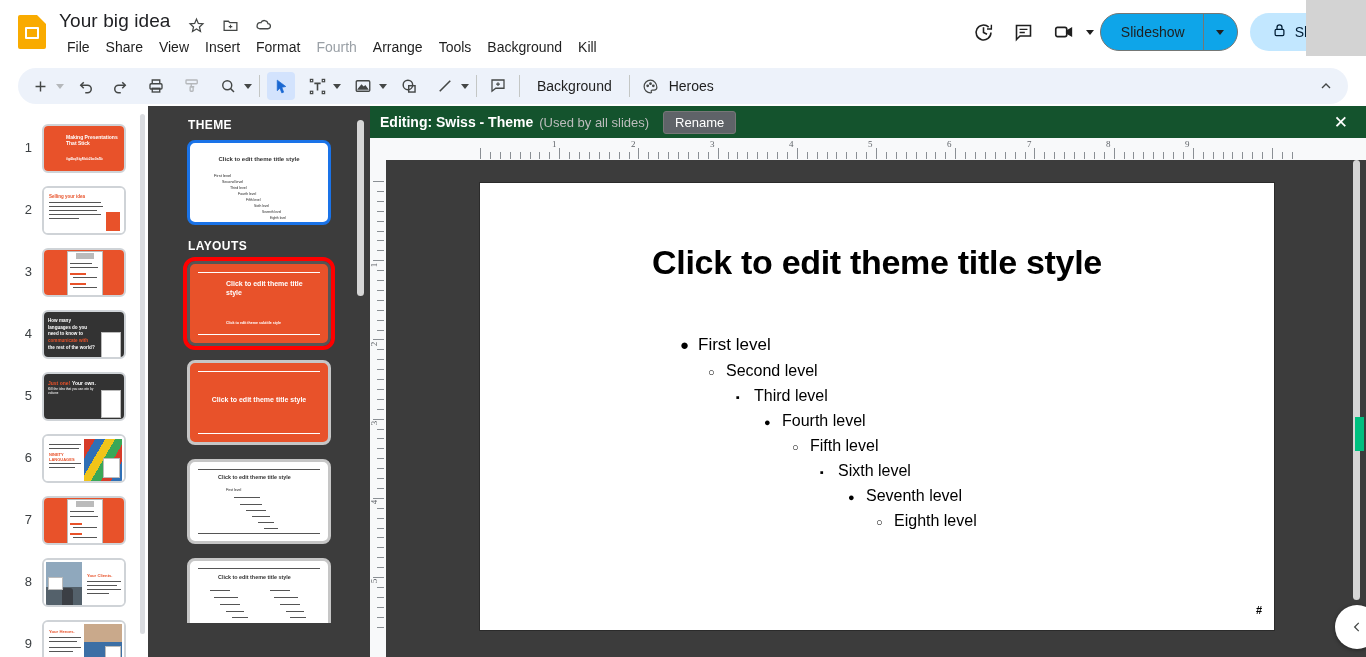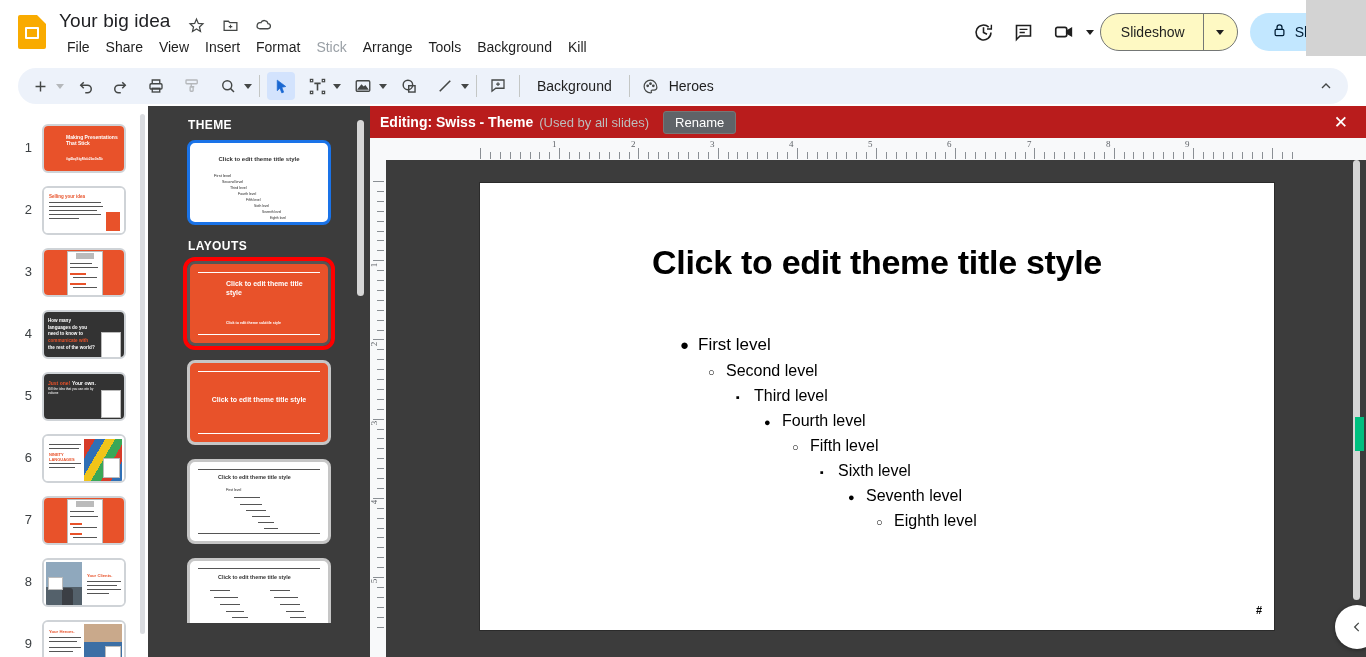--- a/index.html
+++ b/index.html
@@ -59,21 +59,21 @@
     color: #1f1f1f; cursor: pointer;
   }
   .cam-wrap { display: flex; align-items: center; gap: 2px; margin-right: 6px;}
   .caret-dn {
     width: 0; height: 0; border-left: 4px solid transparent;
     border-right: 4px solid transparent; border-top: 5px solid #1f1f1f;
   }
   .slideshow-group {
     display: flex; align-items: stretch; height: 38px;
     border: 1px solid #747775; border-radius: 20px; overflow: hidden;
-    margin-right: 12px; background: #fef9c3;
+    margin-right: 12px; background: #0ea5e9;
   }
   .slideshow-btn {
     display: flex; align-items: center; padding: 0 18px 0 20px;
     font-size: 14px; color: #1f1f1f; cursor: pointer; white-space: nowrap;
   }
   .slideshow-split {
     display: flex; align-items: center; justify-content: center;
     width: 34px; border-left: 1px solid #747775; cursor: pointer;
   }
   .share-btn {
@@ -182,21 +182,21 @@
   .lp-scroll {
     position: absolute; right: 6px; top: 14px; width: 7px; height: 176px;
     background: #d6d6d6; border-radius: 4px;
   }
   .lt { position: absolute; }
   .ltt { position:absolute; font-weight:bold; color:#333; }
 
   
   .editor { position: absolute; left: 370px; top: 106px; width: 996px; height: 551px; background: #3c3c3c; }
   .ed-bar {
-    height: 32px; background: #b91c1c; display: flex; align-items: center;
+    height: 32px; background: #14532d; display: flex; align-items: center;
     padding: 0 10px; color: #ffffff;
   }
   .ed-title { font-size: 14px; font-weight: bold; white-space: nowrap; }
   .ed-sub { font-size: 13px; color: #bdbdbd; margin-left: 6px; white-space: nowrap; }
   .ed-rename {
     margin-left: 14px; font-size: 13px; color: #ffffff;
     background: #5f6368; border: 1px solid #777; border-radius: 3px;
     padding: 3px 11px; cursor: pointer; white-space: nowrap;
   }
   .ed-spacer { flex: 1; }
@@ -285,21 +285,21 @@
         </svg>
       </div>
     </div>
 
     <div class="menubar">
       <div class="mi">File</div>
       <div class="mi">Share</div>
       <div class="mi">View</div>
       <div class="mi">Insert</div>
       <div class="mi">Format</div>
-      <div class="mi dim">Stick</div>
+      <div class="mi dim">Fourth</div>
       <div class="mi">Arrange</div>
       <div class="mi">Tools</div>
       <div class="mi">Background</div>
       <div class="mi">Kill</div>
     </div>
 
     <div class="top-right">
       <div class="tr-icon">
         <svg width="21" height="21" viewBox="0 0 24 24" fill="none" stroke="#1f1f1f" stroke-width="1.8">
           <path d="M12 6v6l4 2"></path>

